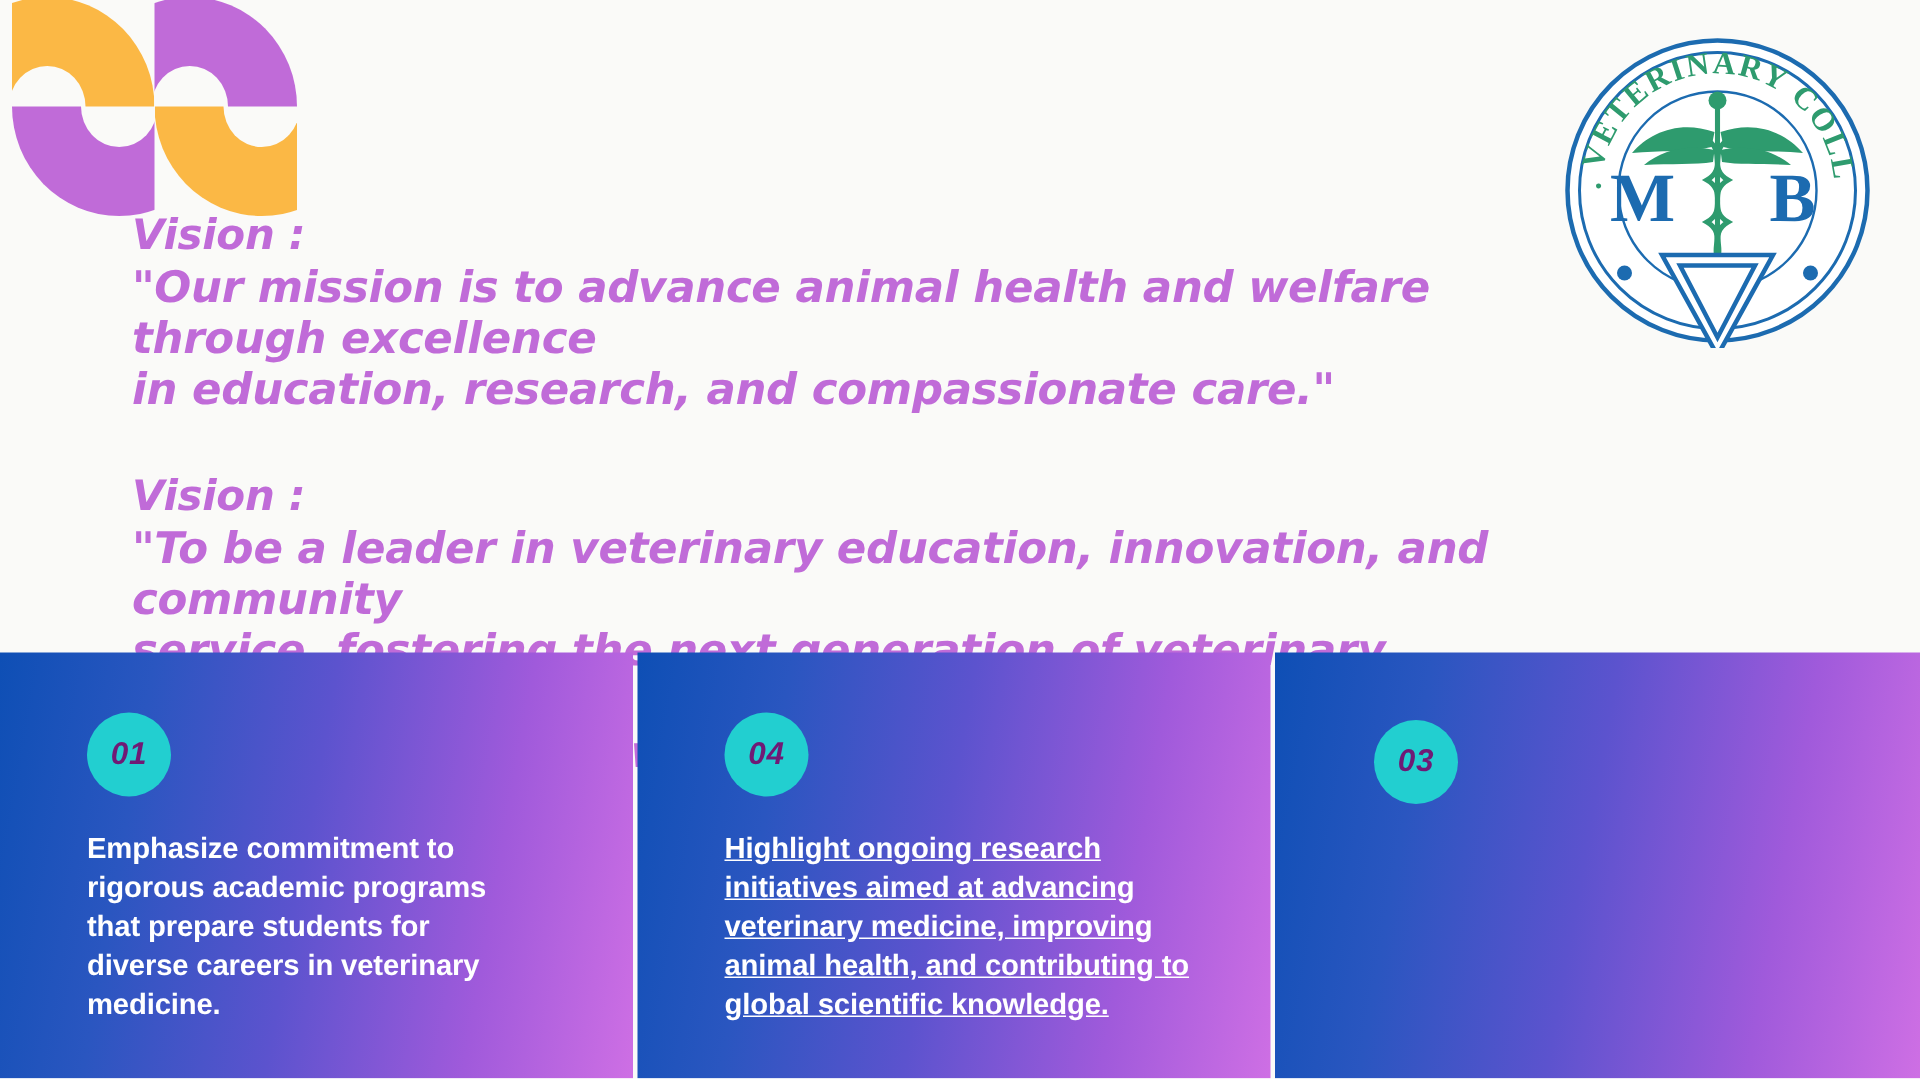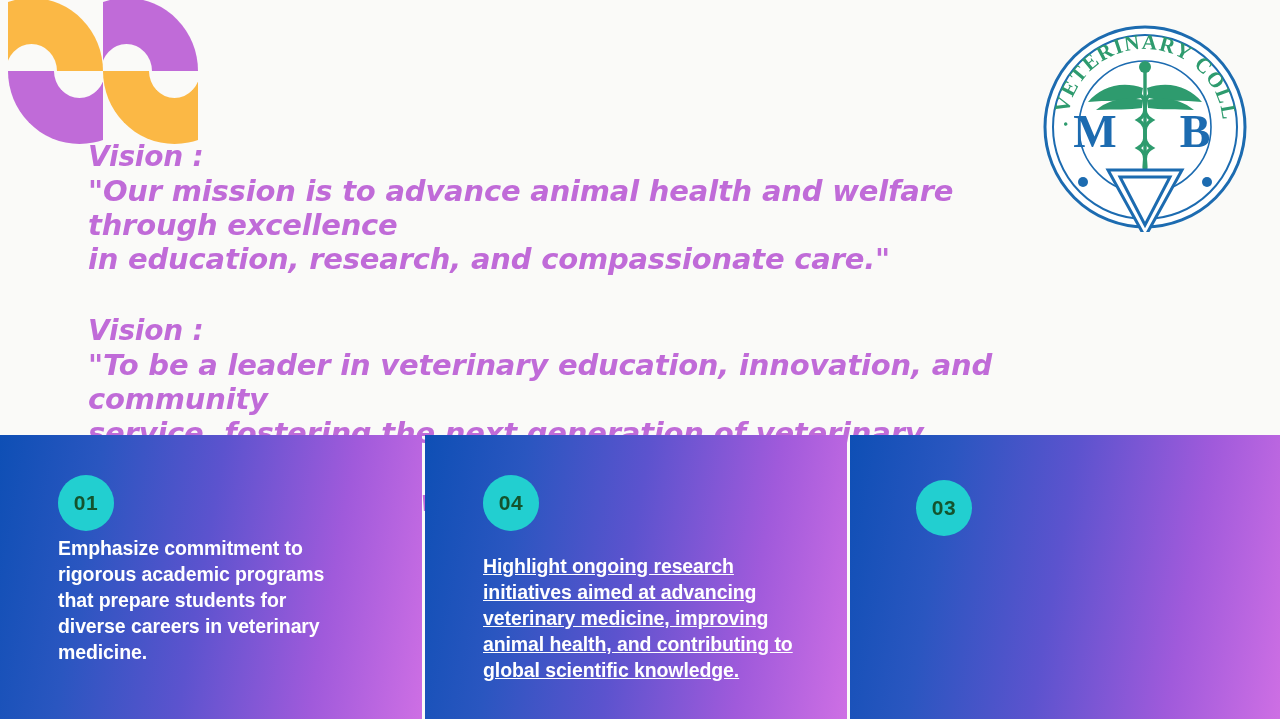--- a/index.html
+++ b/index.html
@@ -107,29 +107,30 @@
     height:284px;
     background:linear-gradient(100deg,#0E4FB5 0%,#2A56C0 22%,#5C53CE 48%,#A05ADB 76%,#CE6FE4 100%);
     padding:40px 48px 0 58px;
     overflow:hidden;
   }
   .card:nth-child(3) { padding-left:66px; }
   .badge {
     width:56px; height:56px;
     border-radius:50%;
     background:#22CFD0;
-    color:#14532d;
+    color:#701a75;
     font-size:21px;
     font-weight:bold;
     display:flex; align-items:center; justify-content:center;
     letter-spacing:0.5px;
+    font-style:italic;
   }
   .card:nth-child(3) .badge { margin-top:5px; }
   .card-text {
-    margin-top:4px;
+    margin-top:22px;
     color:#FFFFFF;
     font-size:19.5px;
     line-height:26px;
     font-weight:bold;
     letter-spacing:-0.1px;
     white-space:pre-line;
   }
   .card:nth-child(2) .card-text { margin-top:22px;text-decoration:underline; }
 </style>
 </head>

